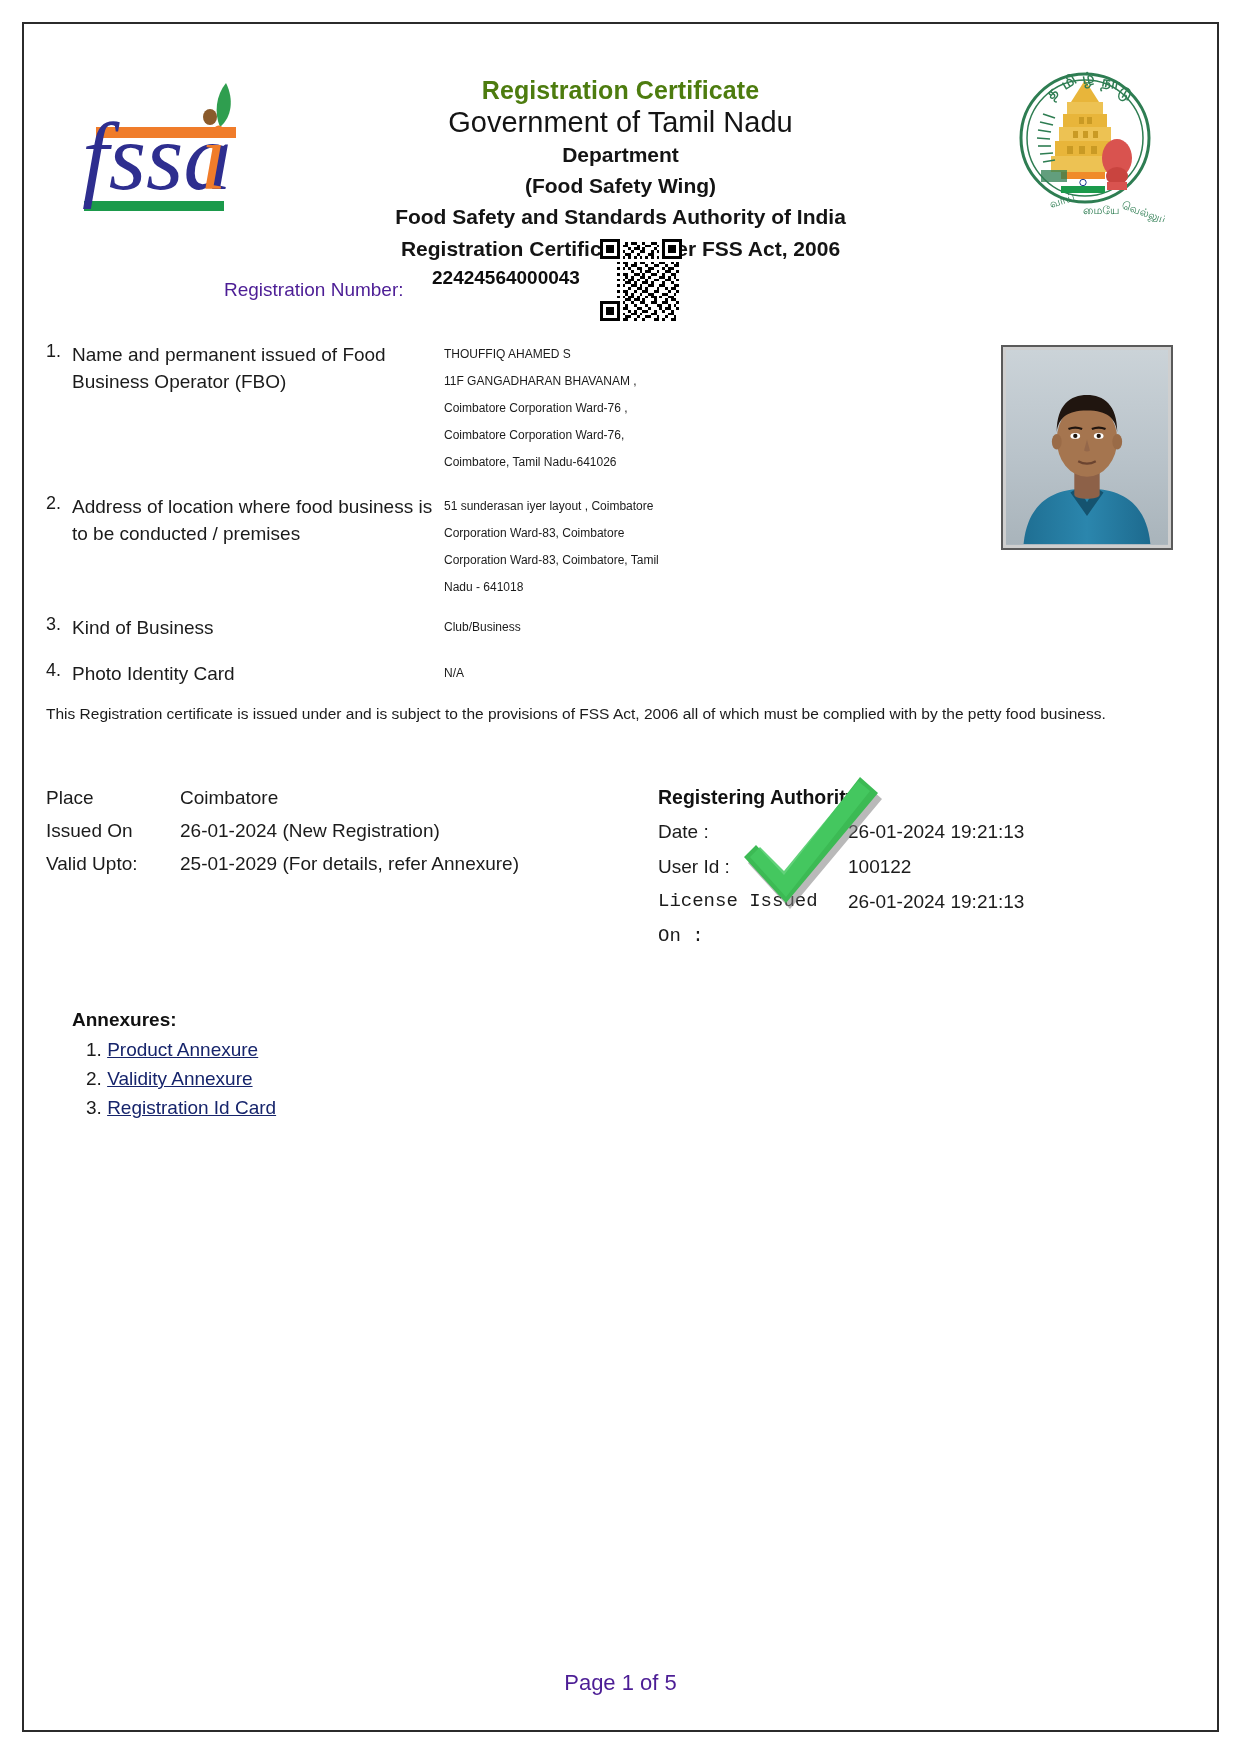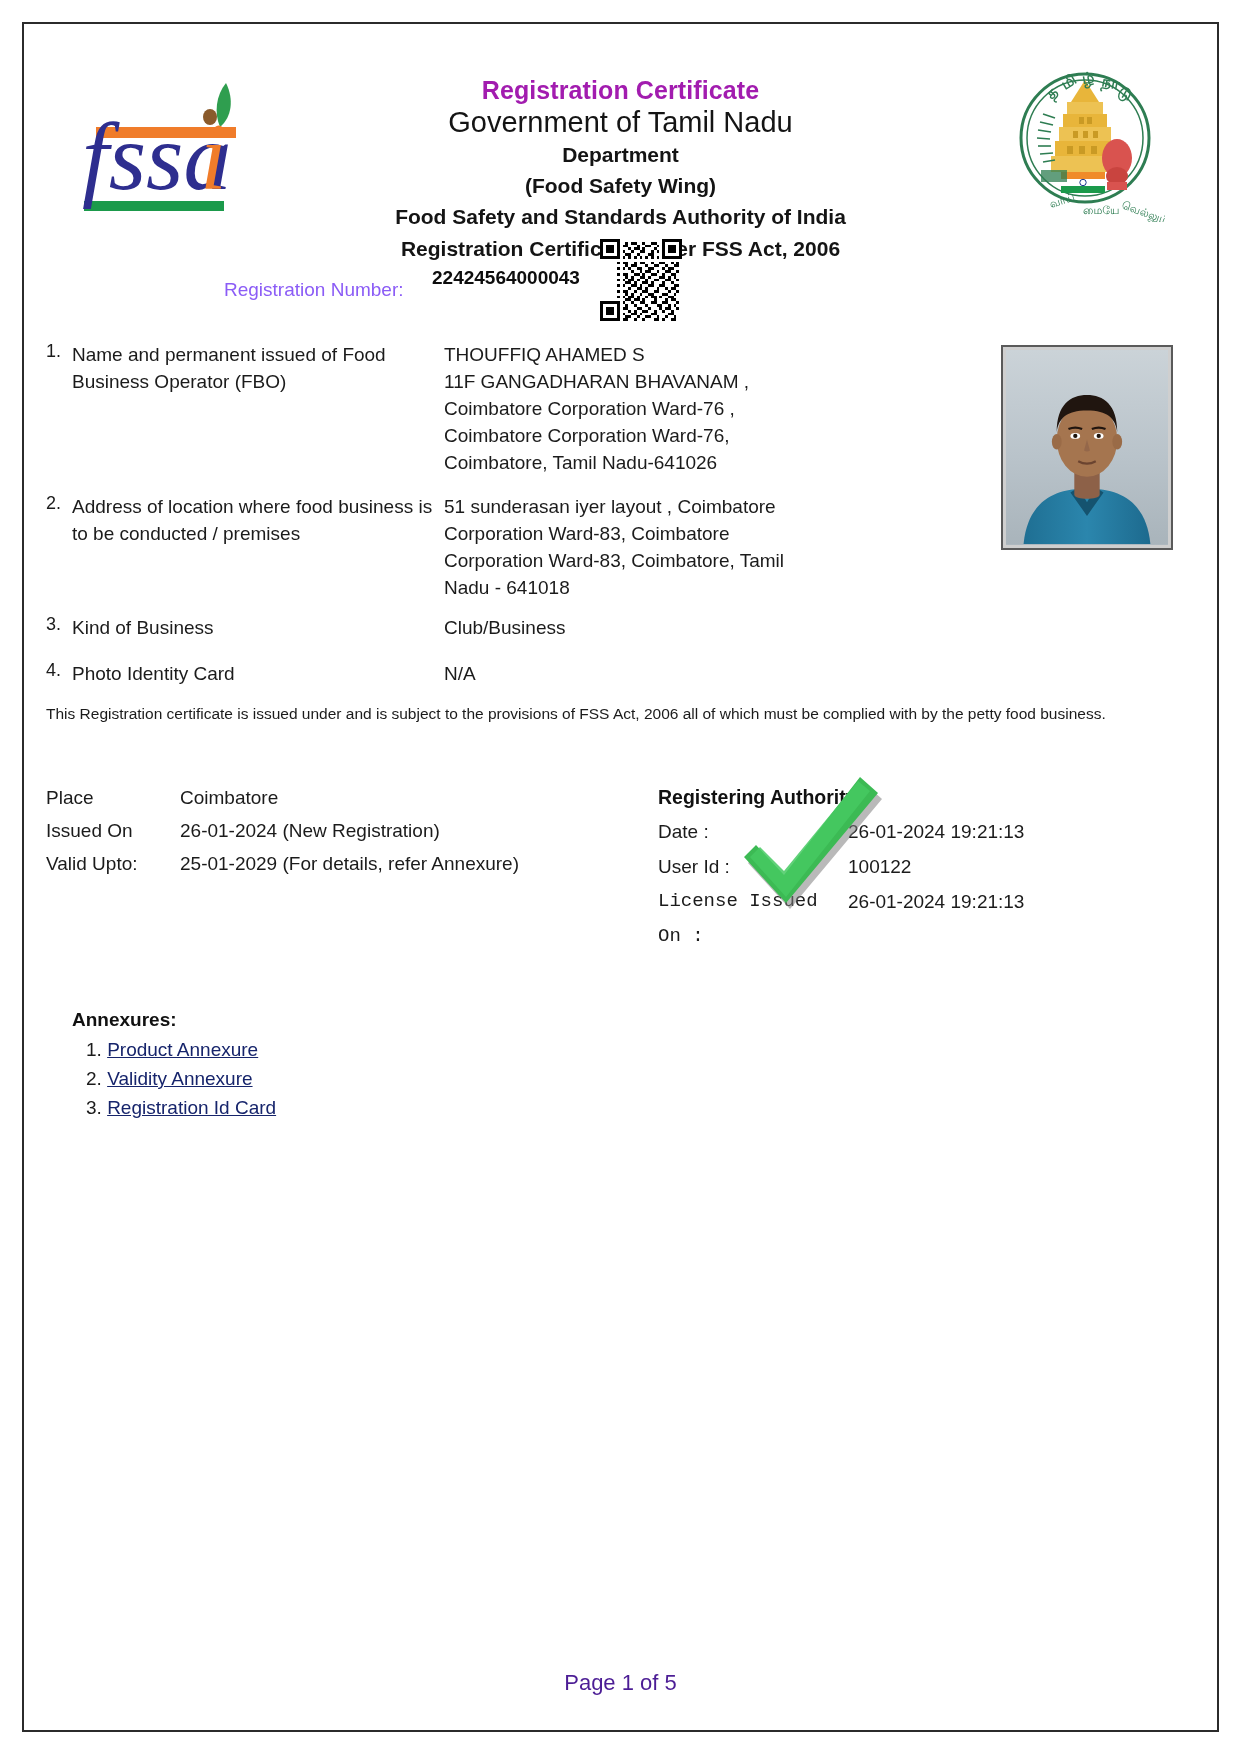--- a/index.html
+++ b/index.html
@@ -41,21 +41,21 @@
     position: absolute;
     right: 52px; top: 38px;
     width: 160px; height: 160px;
   }
   .header-titles {
     position: absolute;
     left: 0; right: 0; top: 50px;
     text-align: center;
   }
   .ht1 {
-    font-size: 25px; font-weight: bold; color: #a21caf;
+    font-size: 25px; font-weight: bold; color: #4d7c0f;
     line-height: 32px; letter-spacing: .1px;
   }
   .ht2 {
     font-size: 29px; font-weight: normal; color: #141414;
     line-height: 33px;
   }
   .ht3 {
     font-size: 21px; font-weight: bold; color: #141414;
     line-height: 31px;
   }
@@ -73,21 +73,21 @@
   }
 
   
   .regrow {
     position: relative;
     height: 92px;
   }
   .reg-label {
     position: absolute;
     left: 200px; top: 40px;
-    font-size: 19px; color: #8b5cf6;
+    font-size: 19px; color: #4c1d95;
   }
   .reg-value {
     position: absolute;
     left: 408px; top: 28px;
     font-size: 19px; font-weight: bold; color: #0d0d0d;
   }
   .qr {
     position: absolute;
     left: 576px; top: 0px;
     width: 82px; height: 82px;
@@ -111,21 +111,21 @@
     padding-left: 22px;
     flex: 0 0 48px;
   }
   .row .label {
     width: 372px;
     font-size: 19px; color: #1b1b1b;
     line-height: 27px;
     flex: 0 0 372px;
   }
   .row .value {
-    font-size: 19px; color: #1b1b1b;
+    font-size: 12px; color: #1b1b1b;
     line-height: 27px;
     flex: 1 1 auto;
   }
   .value div { white-space: nowrap; }
 
   .photo-frame {
     position: absolute;
     right: 44px; top: 4px;
     width: 172px; height: 205px;
     border: 2px solid #5a5a5a;

